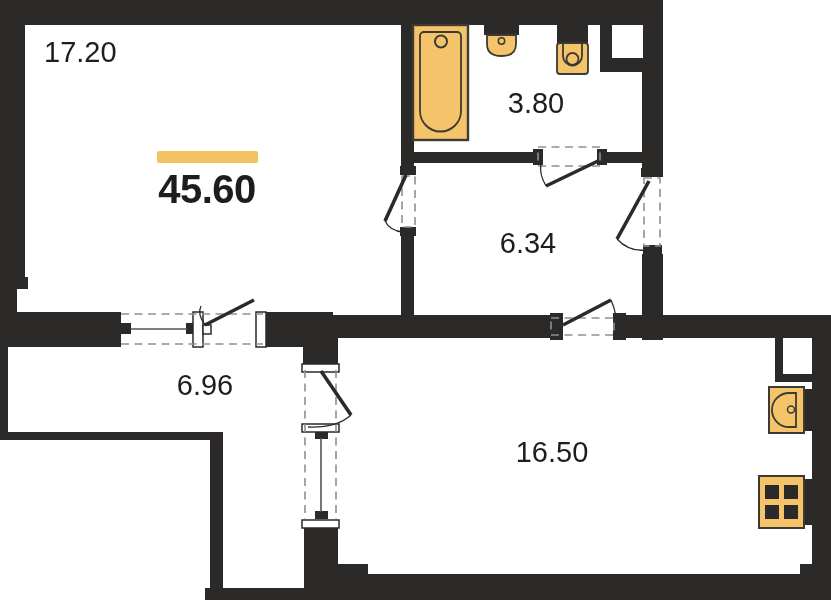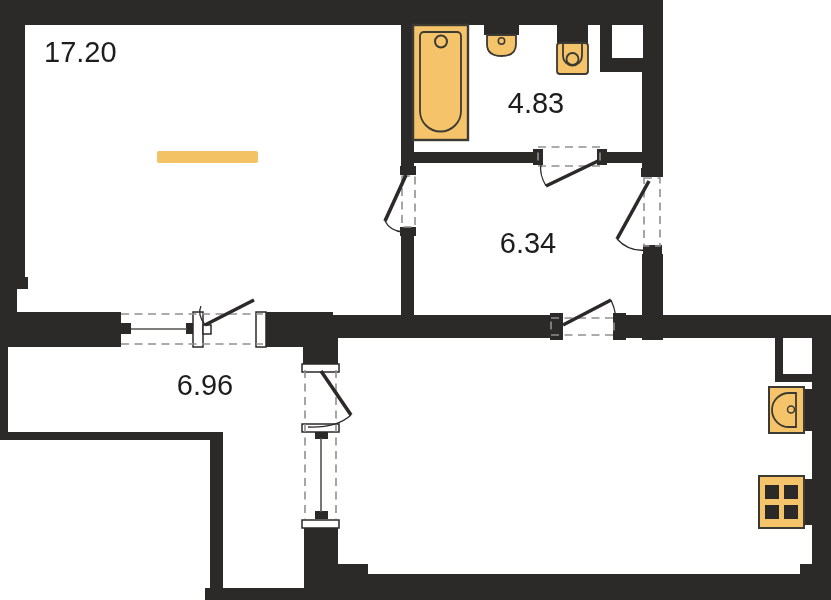--- a/index.html
+++ b/index.html
@@ -185,22 +185,24 @@
         <rect class="fixdark" x="784" y="485" width="14" height="14"></rect>
         <rect class="fixdark" x="765" y="505" width="14" height="14"></rect>
         <rect class="fixdark" x="784" y="505" width="14" height="14"></rect>
       </g>
 
     </g>
   </svg>
 
   <div class="room-label corner" style="left:44px;top:35px;">17.20</div>
 
-  <div class="room-label" style="left:536px;top:86px;">4.83</div>
+  <div class="room-label" style="left:536px;top:86px;">3.80</div>
 
   <div class="room-label" style="left:528px;top:226px;">6.34</div>
 
   <div class="room-label" style="left:205px;top:368px;">6.96</div>
 
+  <div class="room-label" style="left:552px;top:435px;">16.50</div>
 
   <div class="total-bar"></div>
+  <div class="total-label">45.60</div>
 
 </div>
 
 </body></html>

